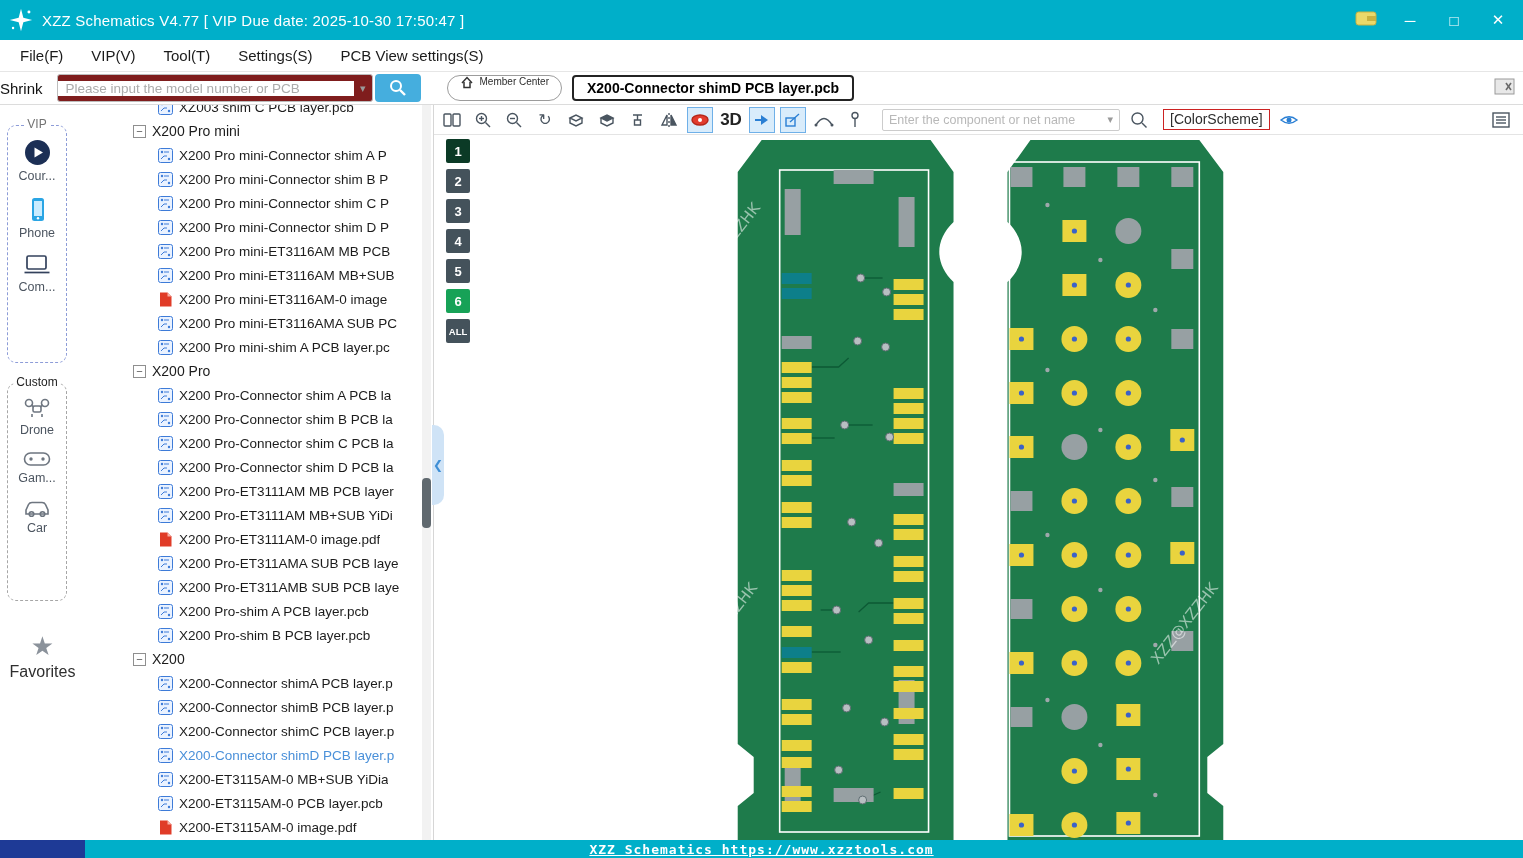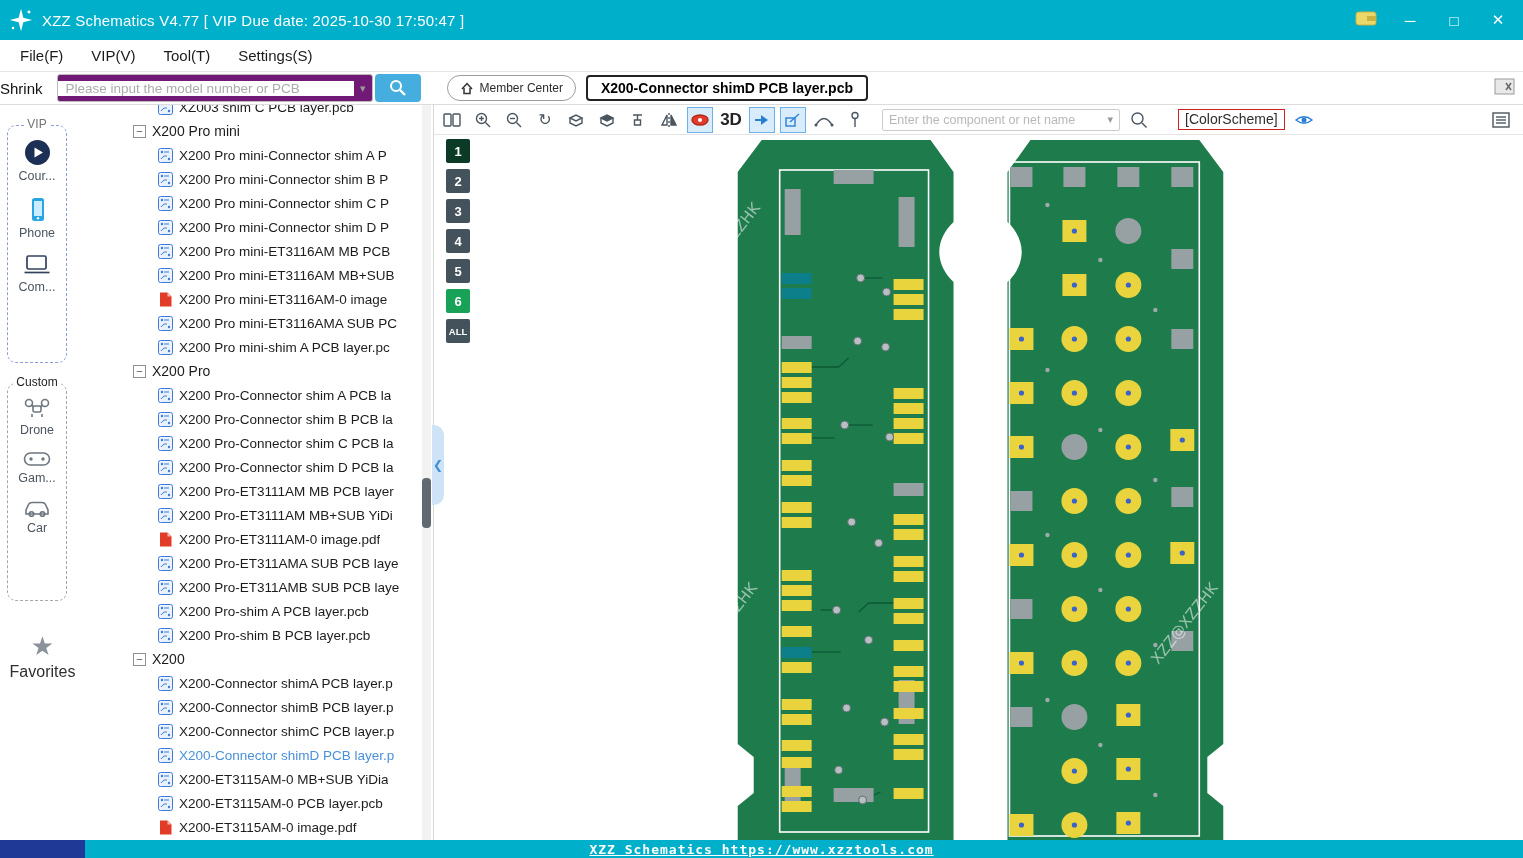--- a/index.html
+++ b/index.html
@@ -19,29 +19,29 @@
   .menubar { position:absolute; top:40px; left:0; right:0; height:32px; background:#fff;
              border-bottom:1px solid #e6e6e6; display:flex; align-items:center; padding-left:6px; }
   .menu-item { padding:0 14px; font-size:15px; color:#1b1b1b; line-height:31px; }
 
   
   .topbar { position:absolute; top:72px; left:0; right:0; height:33px; background:#fff;
             border-bottom:1px solid #dcdcdc; display:flex; align-items:center; }
   .shrink { font-size:15px; color:#111; margin-right:14px; }
   .searchwrap { display:flex; align-items:center; height:28px; }
   .search-input-box { display:flex; align-items:center; width:316px; height:28px;
-                      border:1px solid #bdbdbd; border-radius:3px; background:#701a75; }
+                      border:1px solid #bdbdbd; border-radius:3px; background:#7f1d1d; }
   .search-input-box input { border:none; outline:none; flex:1; font-size:13.5px; padding:0 8px;
                             color:#333; font-family:"Liberation Sans",sans-serif; }
   .search-input-box input::placeholder { color:#ababab; }
   .combo-caret { color:#9a9a9a; font-size:11px; padding:0 6px; }
   .search-btn { width:46px; height:28px; margin-left:2px; background:#45aede; border-radius:4px;
                 display:flex; align-items:center; justify-content:center; }
   .member-btn { margin-left:26px; height:26px; border:1px solid #9c9c9c; border-radius:13px;
-                display:flex; align-items:center; gap:6px; padding:0 12px; font-size:12px; color:#2c2c2c; background:#fff; }
+                display:flex; gap:6px; padding:0 12px; font-size:10px; color:#2c2c2c; background:#fff; }
   .doc-tab { margin-left:10px; height:26px; border:2px solid #232323; border-radius:4px;
              display:flex; align-items:center; padding:0 13px; font-size:14px; font-weight:bold; color:#000; background:#fff; }
   .topbar-right { margin-left:auto; margin-right:8px; display:flex; align-items:center; }
 
   
   .main { position:absolute; top:105px; left:0; right:0; bottom:18px; display:flex; }
 
   
   .sidebar { position:relative; width:85px; background:#fff; flex:none; }
   .side-box { position:absolute; left:7px; width:60px; border:1.5px dashed #8d9cd8; border-radius:9px; }
@@ -79,21 +79,21 @@
   .ti svg { stroke:#4a5560; fill:none; stroke-width:1.4; }
   .ti.sel { background:#d9ecfb; outline:1px solid #6fb0e8; }
   .glyph { font-size:16px; color:#4a5560; line-height:1; }
   .threed { font-size:17px; font-weight:bold; color:#222; padding:0 3px; }
   .net-combo { display:flex; align-items:center; width:238px; height:22px; border:1px solid #cccccc;
                border-radius:2px; margin-left:8px; }
   .net-combo input { border:none; outline:none; flex:1; font-size:12.5px; padding:0 6px; color:#6d28d9;
                      font-family:"Liberation Sans",sans-serif; }
   .net-combo input::placeholder { color:#b8b8b8; }
   .colorscheme { border:1.5px solid #cc2222; padding:0 6px; height:21px; line-height:19px;
-                 font-size:14px; color:#2d2d2d; margin-left:20px; white-space:nowrap; }
+                 font-size:14px; color:#2d2d2d; margin-left:5px; white-space:nowrap; }
   .vtb-right { margin-left:auto; margin-right:10px; }
 
   .canvas { position:absolute; top:30px; left:0; right:0; bottom:0; background:#fff; overflow:hidden; }
   .board-svg { position:absolute; inset:0; width:100%; height:100%; }
   .layers { position:absolute; left:12px; top:4px; display:flex; flex-direction:column; gap:6px; z-index:5; }
   .layer-btn { width:24px; height:24px; color:#fff; font-size:13px; font-weight:bold;
                display:flex; align-items:center; justify-content:center; border-radius:2px; }
   .layer-btn.small { font-size:9.5px; }
   .collapse-tab { position:absolute; left:-2px; top:320px; width:12px; height:80px; background:#cfe3f6;
                   border-radius:0 10px 10px 0; display:flex; align-items:center; justify-content:center; z-index:6; }
@@ -131,20 +131,21 @@
       <span class="win-btn">□</span>
       <span class="win-btn">✕</span>
     </span>
   </div>
 
   <div class="menubar">
     <span class="menu-item">File(F)</span>
     <span class="menu-item">VIP(V)</span>
     <span class="menu-item">Tool(T)</span>
     <span class="menu-item">Settings(S)</span>
+    <span class="menu-item">PCB View settings(S)</span>
   </div>
 
   <div class="topbar">
     <span class="shrink">Shrink</span>
     <span class="searchwrap">
       <span class="search-input-box">
         <input type="text" placeholder="Please input the model number or PCB" style="">
         <span class="combo-caret">▾</span>
       </span>
       <span class="search-btn">

